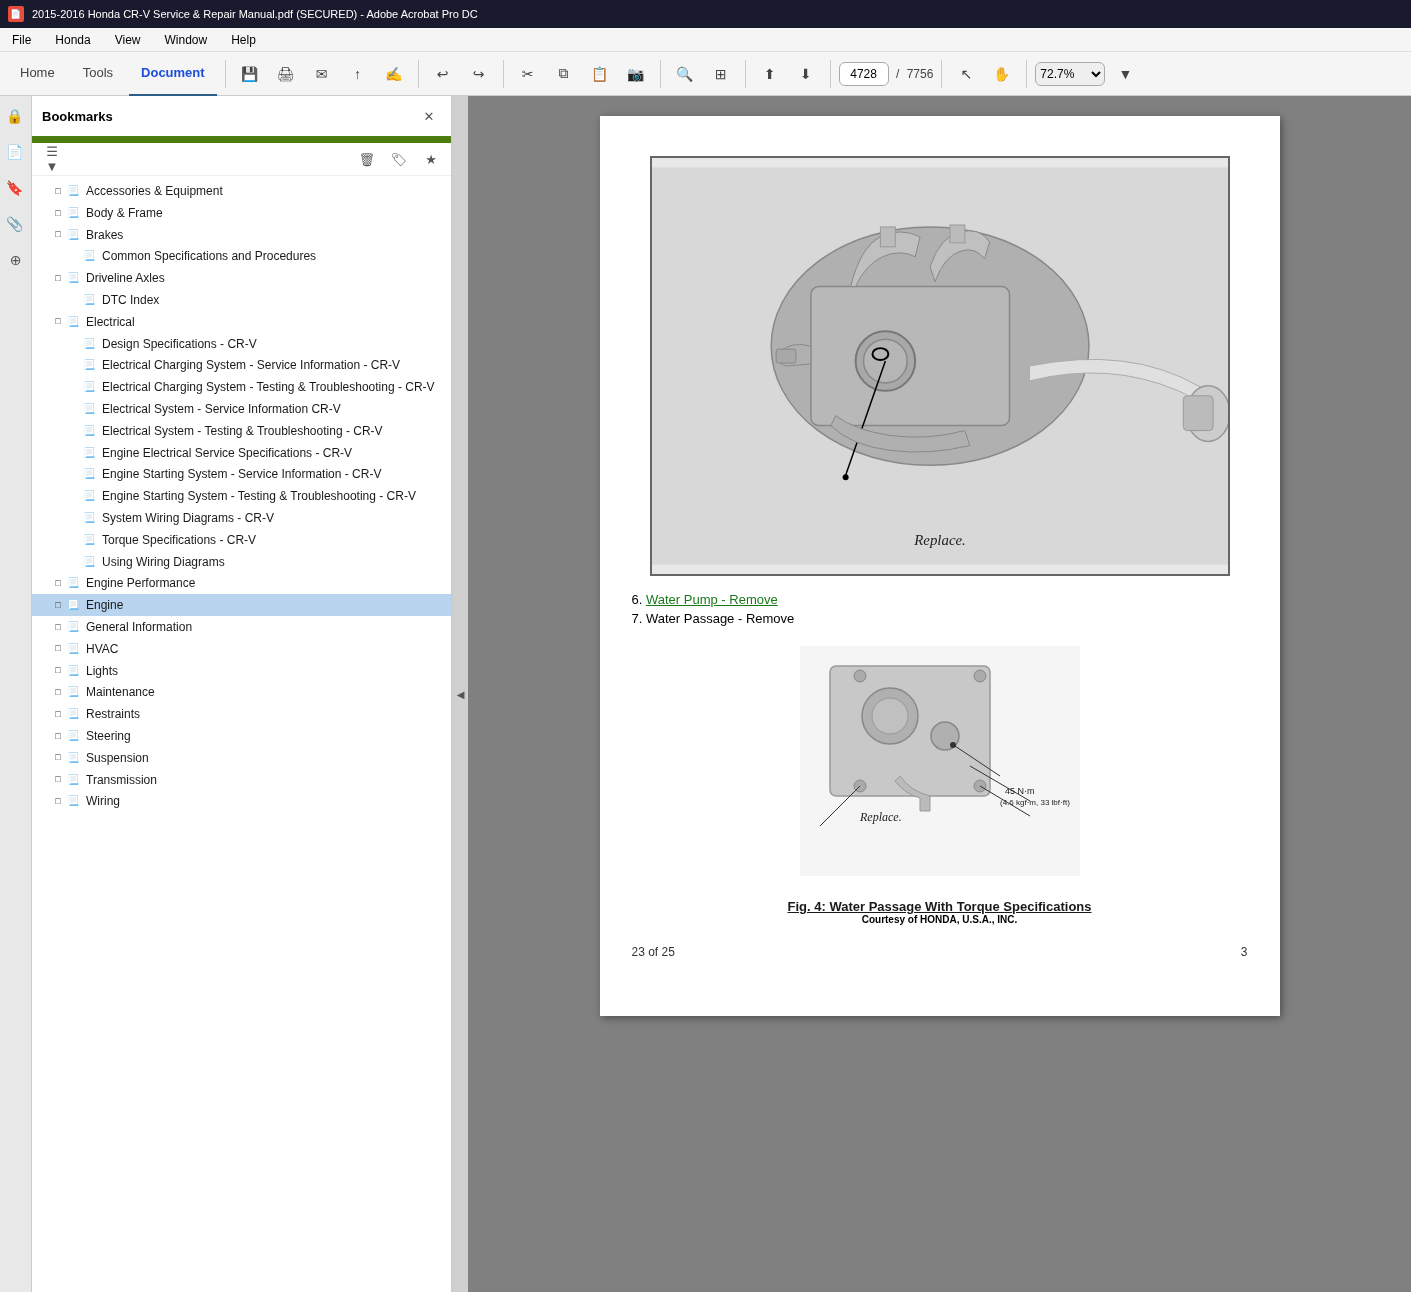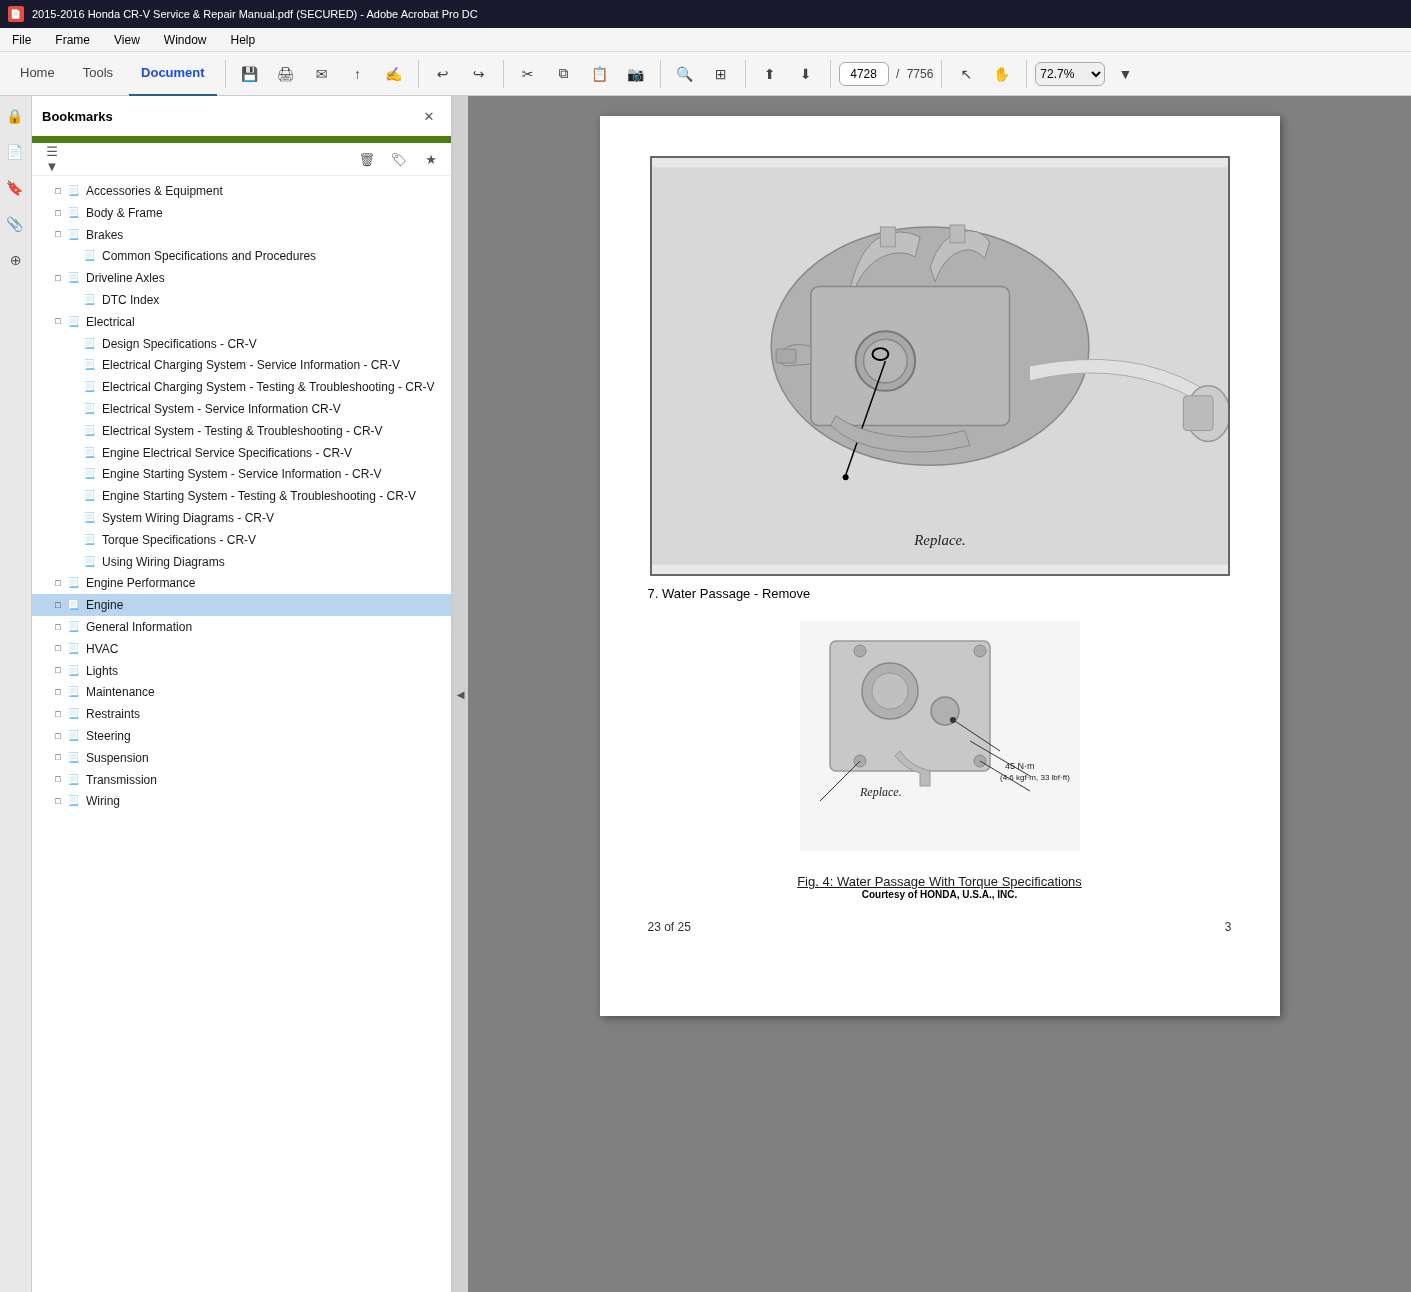--- a/index.html
+++ b/index.html
@@ -155,21 +155,21 @@
       position: relative;
       display: flex;
       flex-direction: column;
       align-items: center;
       padding: 20px;
     }
     .page-container {
       background: #fff;
       width: 680px;
       min-height: 900px;
-      padding: 30px 48px;
+      padding: 30px 32px;
       box-shadow: 2px 2px 8px rgba(0,0,0,0.4);
       position: relative;
     }
     .engine-img-box {
       border: 2px solid #666;
       margin: 10px auto;
       width: 580px;
       height: 420px;
       display: flex;
       align-items: center;
@@ -189,21 +189,21 @@
       font-size: 13px;
     }
     .doc-text {
       font-size: 13px;
       margin: 4px 0;
     }
     .doc-caption-link {
       color: #1a1a1a;
       text-decoration: underline;
       font-size: 13px;
-      font-weight: normal;
+      font-weight: bold;
       cursor: pointer;
     }
     .doc-caption-text {
       font-size: 10px;
       font-weight: bold;
     }
     .page-footer {
       display: flex;
       justify-content: space-between;
       align-items: center;
@@ -228,21 +228,21 @@
 </head>
 <body>
 
 <div class="title-bar">
   <div class="title-bar-icon">📄</div>
   <span class="title-bar-text">2015-2016 Honda CR-V Service &amp; Repair Manual.pdf (SECURED) - Adobe Acrobat Pro DC</span>
 </div>
 
 <div class="menu-bar">
   <span class="menu-item">File</span>
-  <span class="menu-item">Frame</span>
+  <span class="menu-item">Honda</span>
   <span class="menu-item">View</span>
   <span class="menu-item">Window</span>
   <span class="menu-item">Help</span>
 </div>
 
 <div class="toolbar">
   <div class="toolbar-tab">Home</div>
   <div class="toolbar-tab">Tools</div>
   <div class="toolbar-tab active">Document</div>
   <div class="toolbar-separator"></div>
@@ -519,20 +519,23 @@
 
           <path d="M180 260 Q200 280 240 285 Q280 290 320 280 L315 265 Q278 275 240 270 Q205 265 185 250 Z" fill="#b0b0b0" stroke="#888" stroke-width="1"></path>
 
           <rect x="230" y="60" width="15" height="20" fill="#bbb" stroke="#999" stroke-width="1"></rect>
           <rect x="300" y="58" width="15" height="18" fill="#bbb" stroke="#999" stroke-width="1"></rect>
 
           <text x="290" y="380" font-family="serif" font-style="italic" font-size="15" fill="#222" text-anchor="middle">Replace.</text>
         </svg>
       </div>
 
+      <p class="doc-text" style="margin-top: 16px;">
+        <span>6. </span><a class="doc-link">Water Pump - Remove</a>
+      </p>
       <p class="doc-text" style="margin-top: 4px;">7. Water Passage - Remove</p>
 
       <div style="margin: 20px auto; text-align: center;">
         <svg width="280" height="230" viewBox="0 0 280 230" xmlns="http://www.w3.org/2000/svg">
           <rect width="280" height="230" fill="#f5f5f5"></rect>
 
           <rect x="30" y="20" width="160" height="130" rx="6" fill="#c8c8c8" stroke="#999" stroke-width="1.5"></rect>
 
           <circle cx="90" cy="70" r="28" fill="#b0b0b0" stroke="#888" stroke-width="1.5"></circle>
           <circle cx="90" cy="70" r="18" fill="#c0c0c0" stroke="#999" stroke-width="1"></circle>

